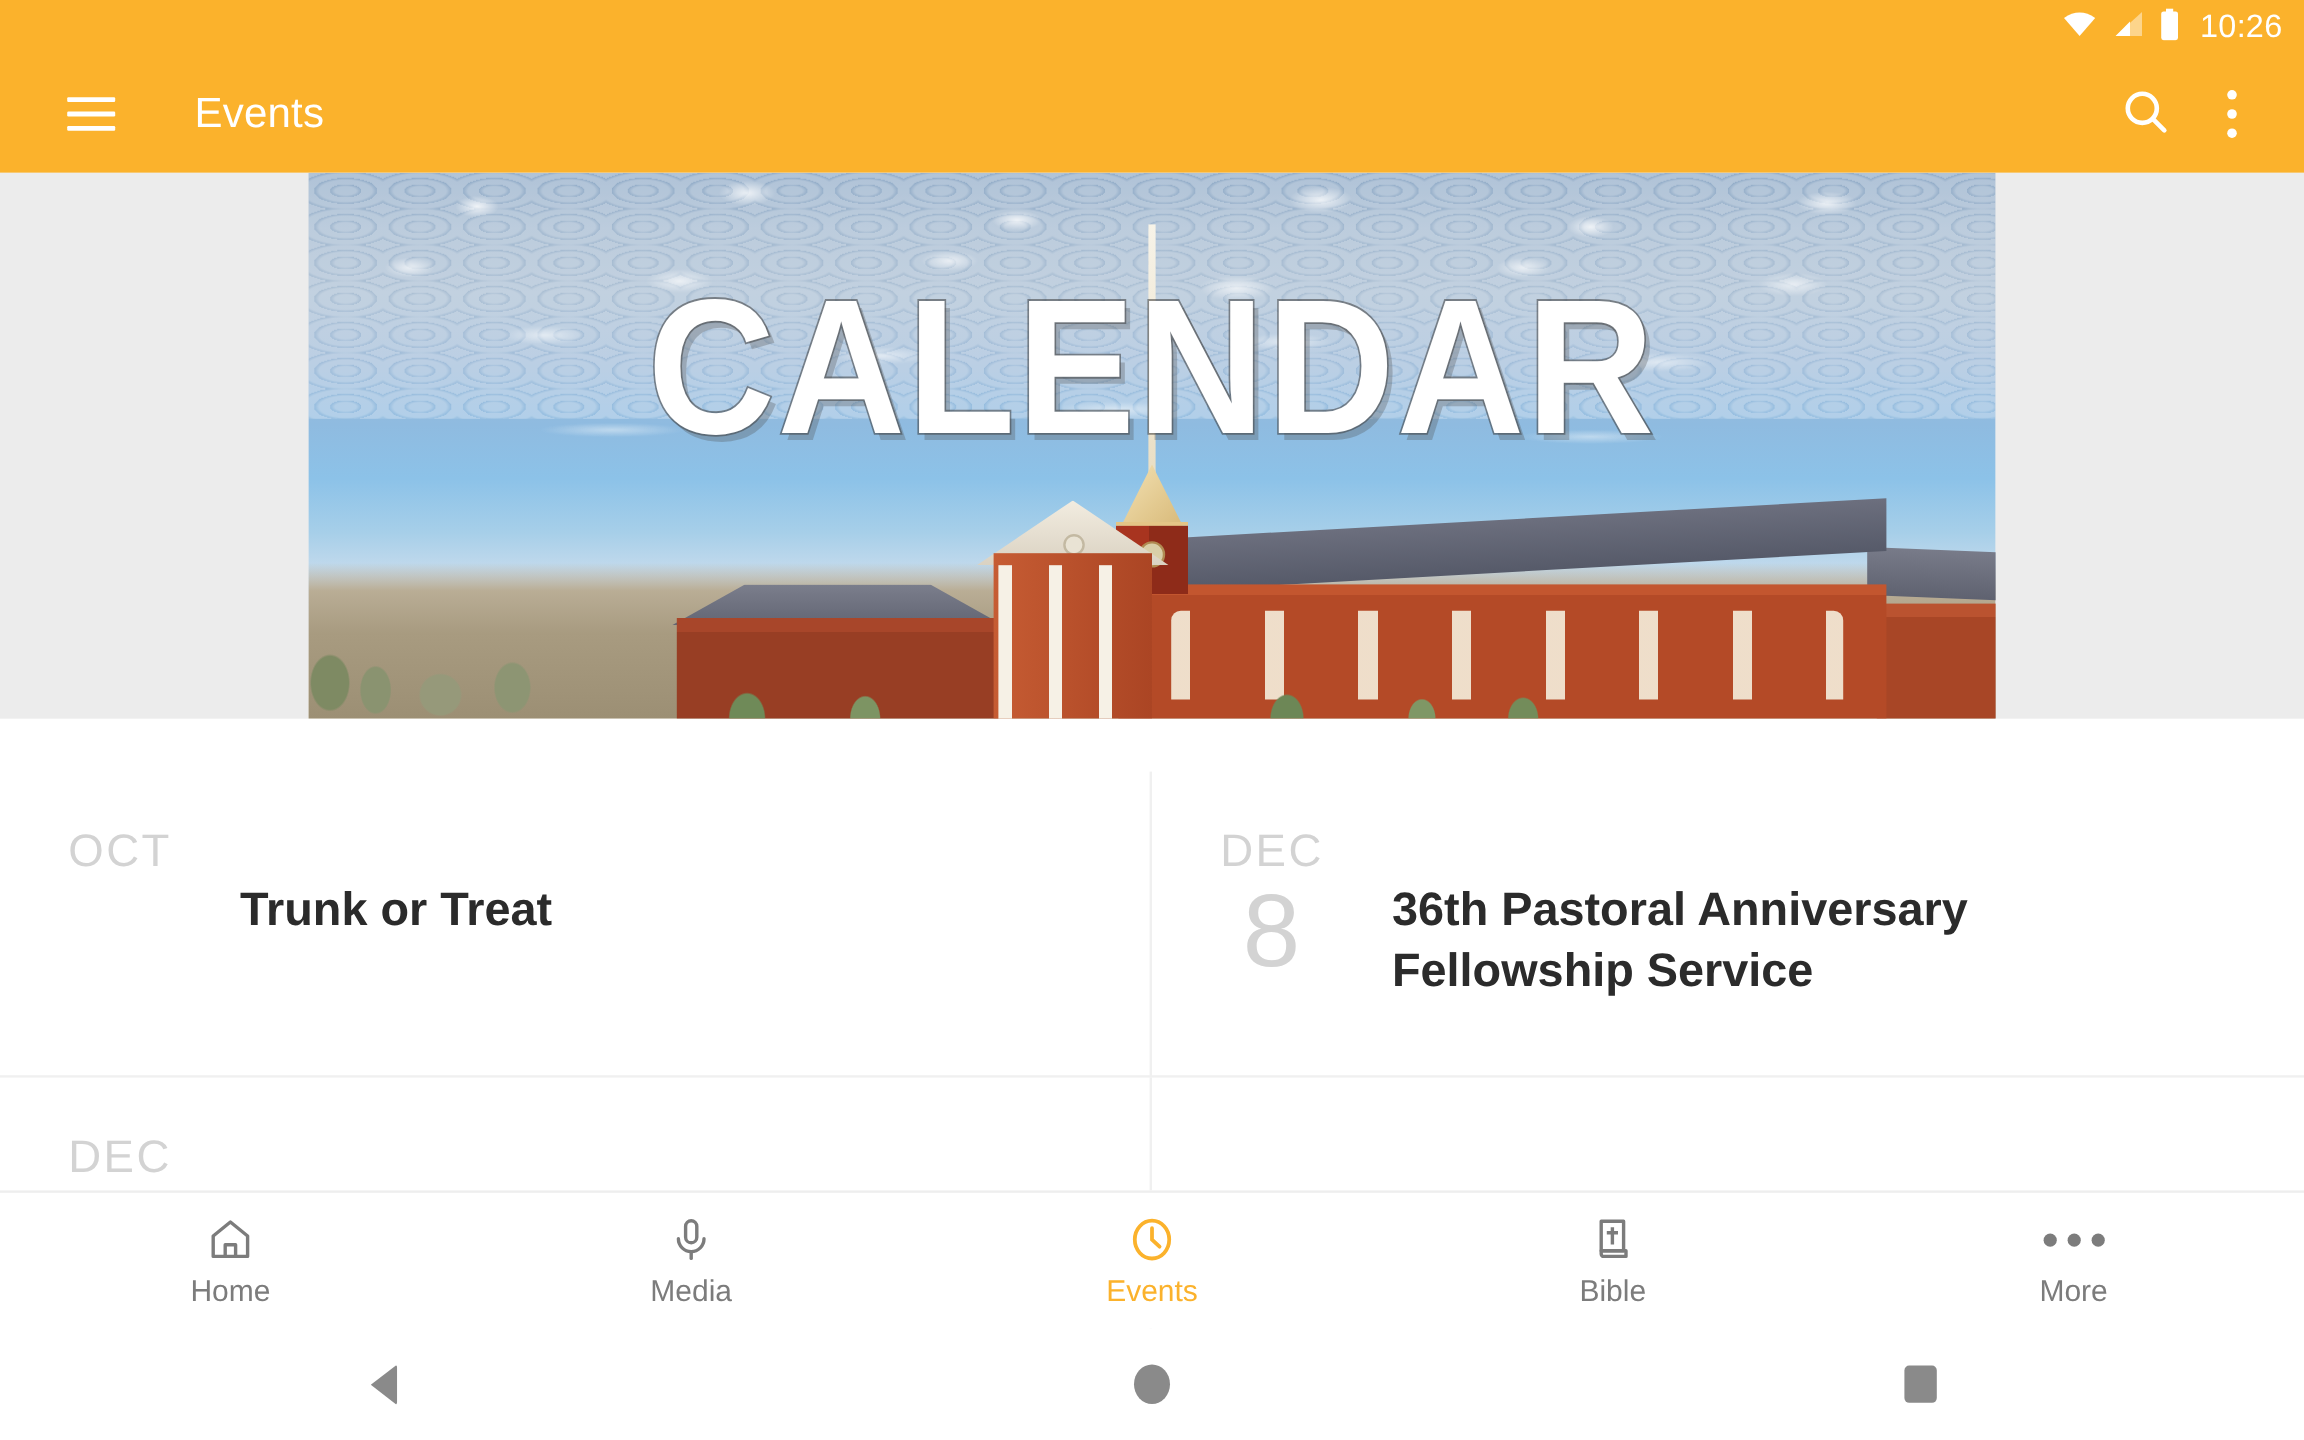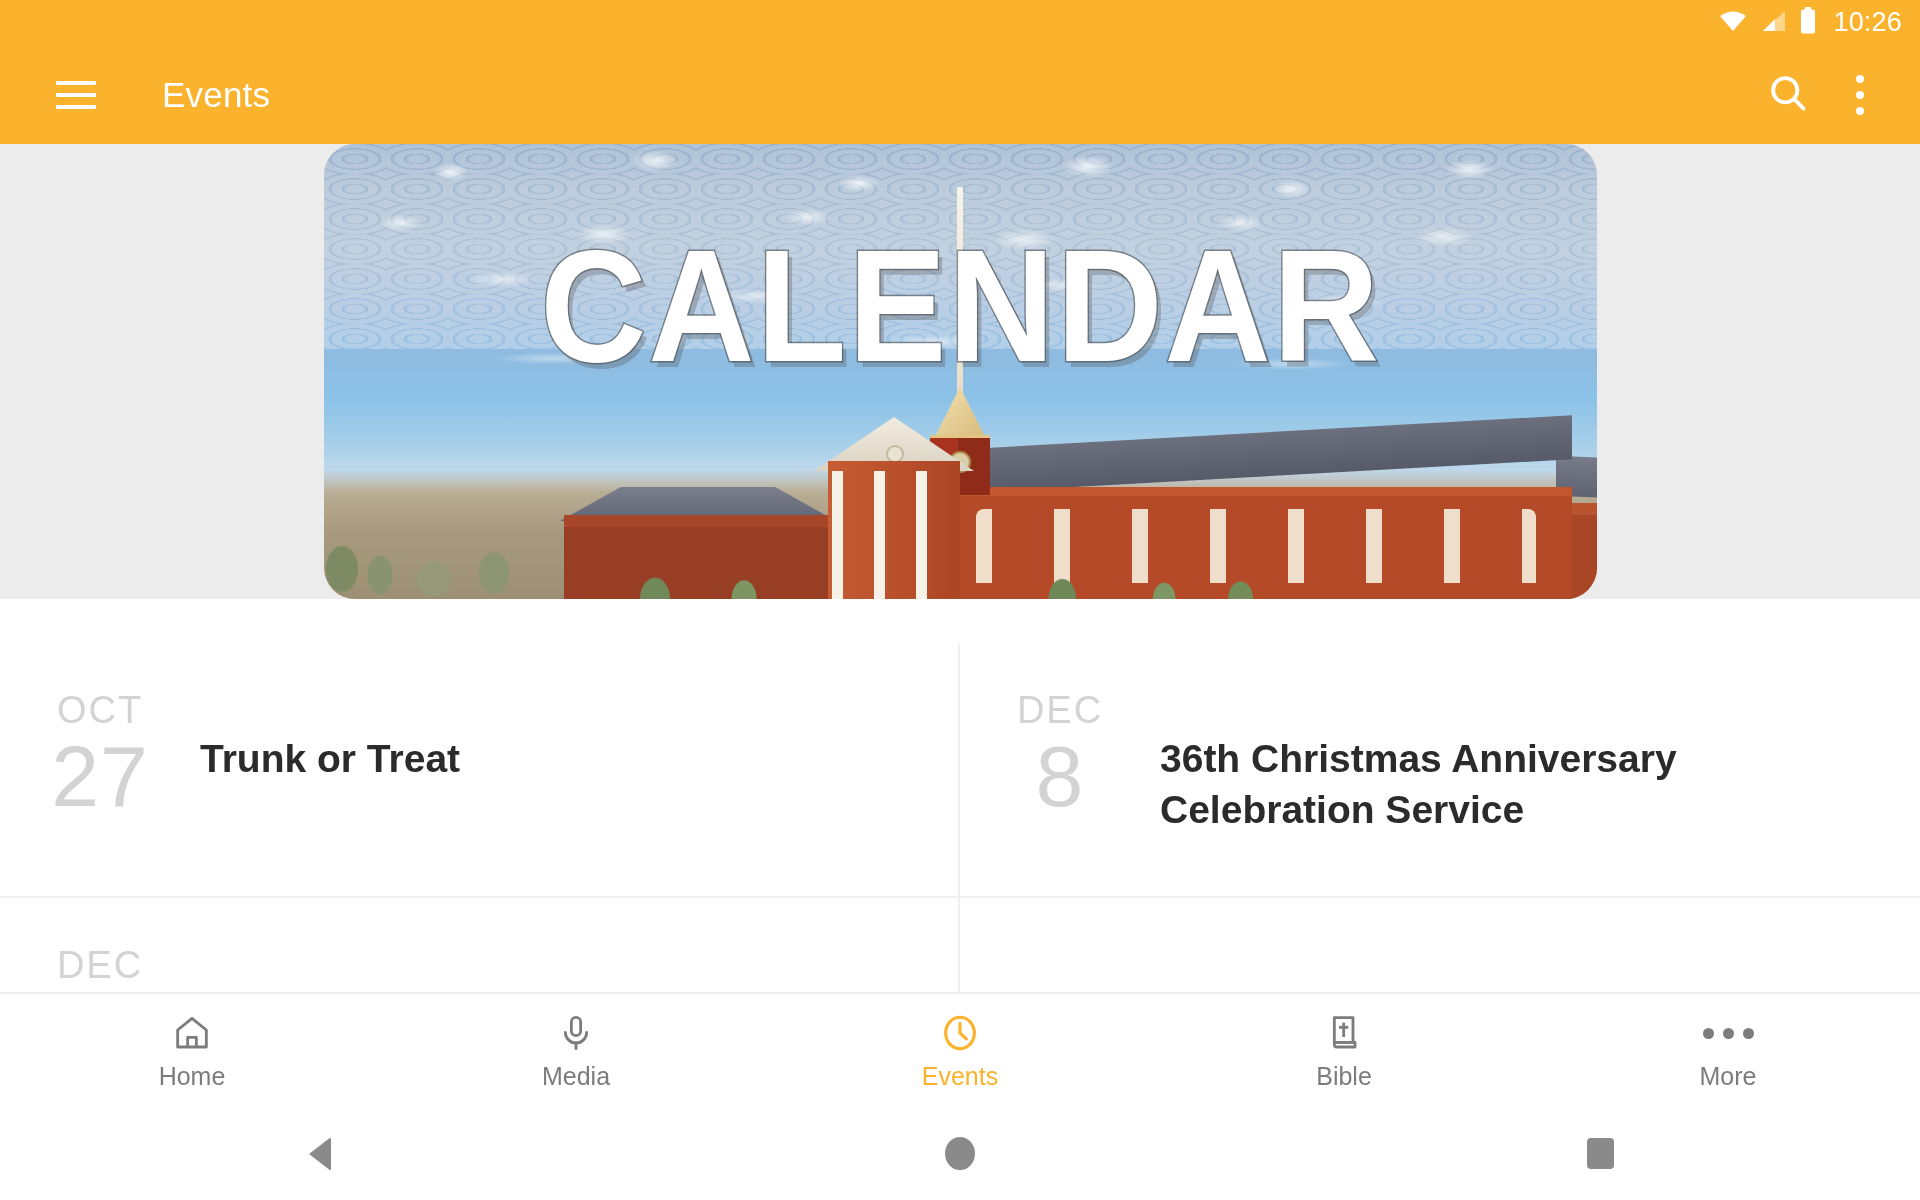--- a/index.html
+++ b/index.html
@@ -81,25 +81,24 @@
   
   .hero-wrap {
     height: 455px;
     background: #ececec;
     position: relative;
     flex: none;
     display: flex;
     justify-content: center;
   }
   .hero-banner {
-    width: 1273px; height: 455px;
+    width: 1406px; height: 455px;
     position: relative;
     overflow: hidden;
     cursor: pointer;
-    border-radius: 31px;
   }
   
   .sky {
     position: absolute; inset: 0;
     background:
       linear-gradient(to bottom,
         #8ea9c6 0%,
         #9fb6ce 10%,
         #a8bdd2 22%,
         #9fbbd8 34%,
@@ -466,31 +465,30 @@
       <div class="hero-title">CALENDAR</div>
     </div>
   </div>
 
   <div class="events-area">
     <div class="events-grid">
 
       <div class="event-cell">
         <div class="event-date">
           <span class="event-month">OCT</span>
-          <span class="event-day">27</span>
         </div>
         <div class="event-title">Trunk or Treat</div>
       </div>
 
       <div class="event-cell last-col wide">
         <div class="event-date">
           <span class="event-month">DEC</span>
           <span class="event-day">8</span>
         </div>
-        <div class="event-title">36th Christmas Anniversary Celebration Service</div>
+        <div class="event-title">36th Pastoral Anniversary Fellowship Service</div>
       </div>
 
       <div class="event-cell">
         <div class="event-date">
           <span class="event-month">DEC</span>
         </div>
       </div>
 
       <div class="event-cell last-col">
         <div class="event-date">

